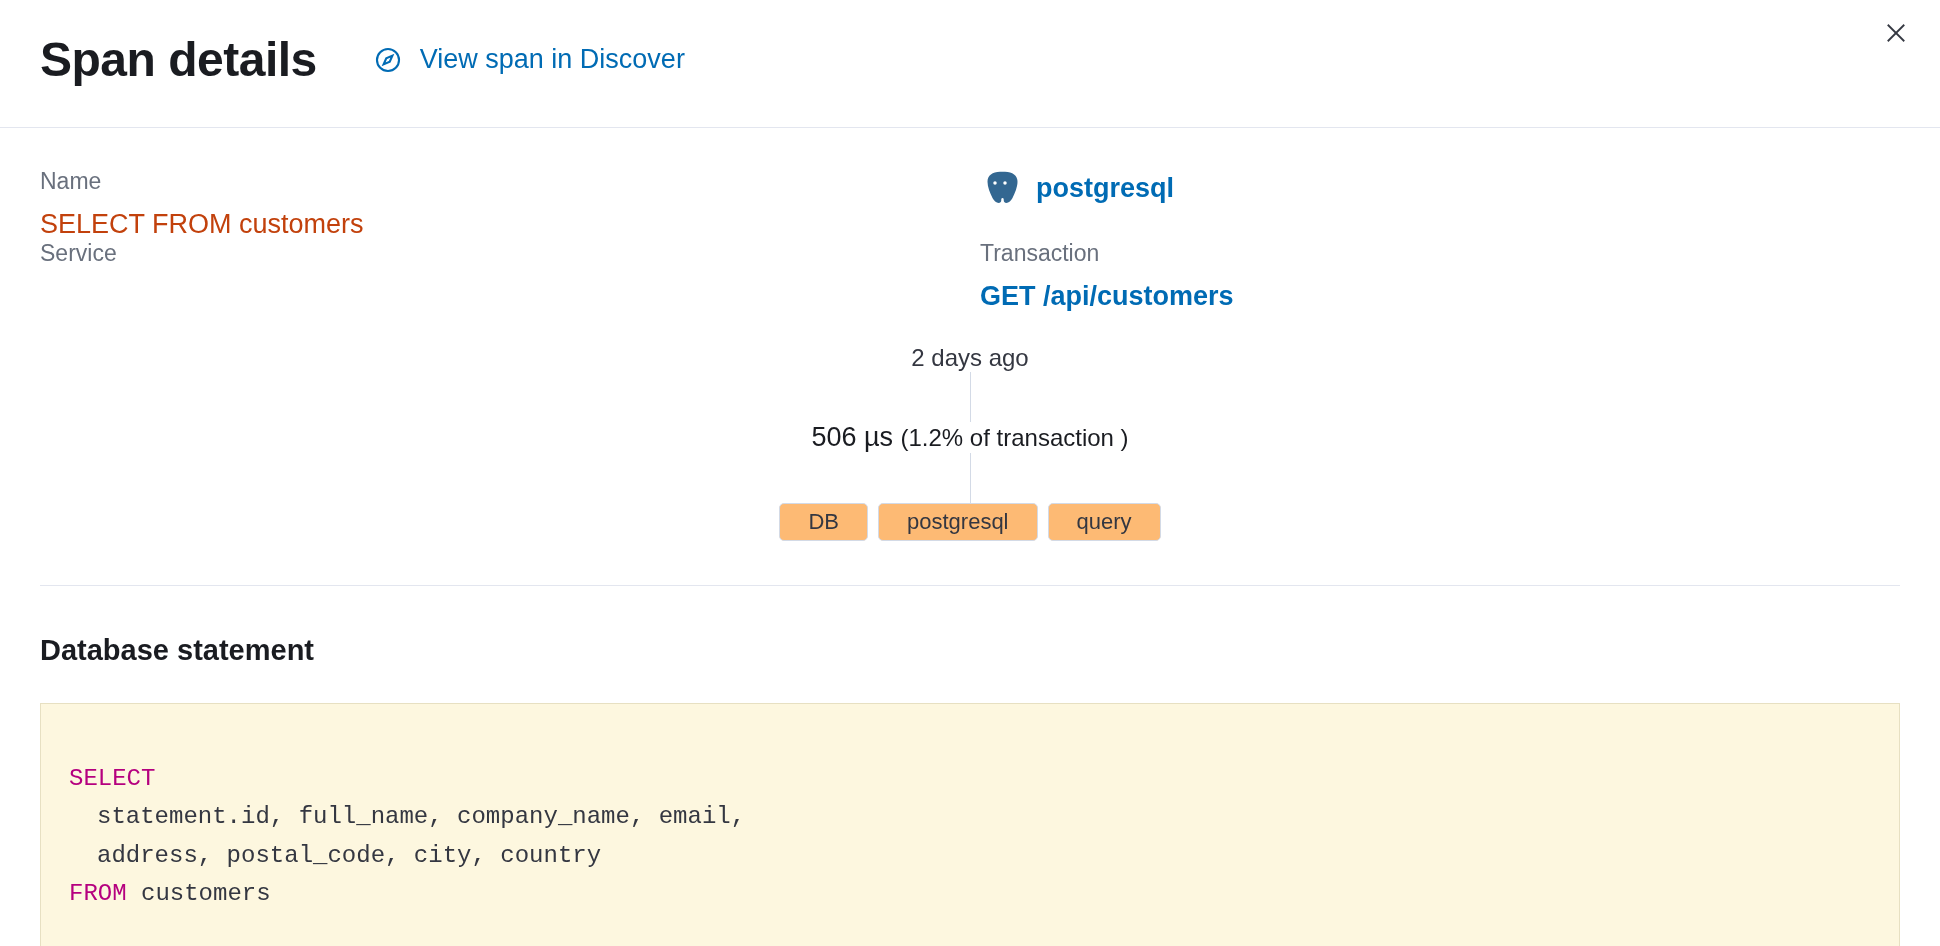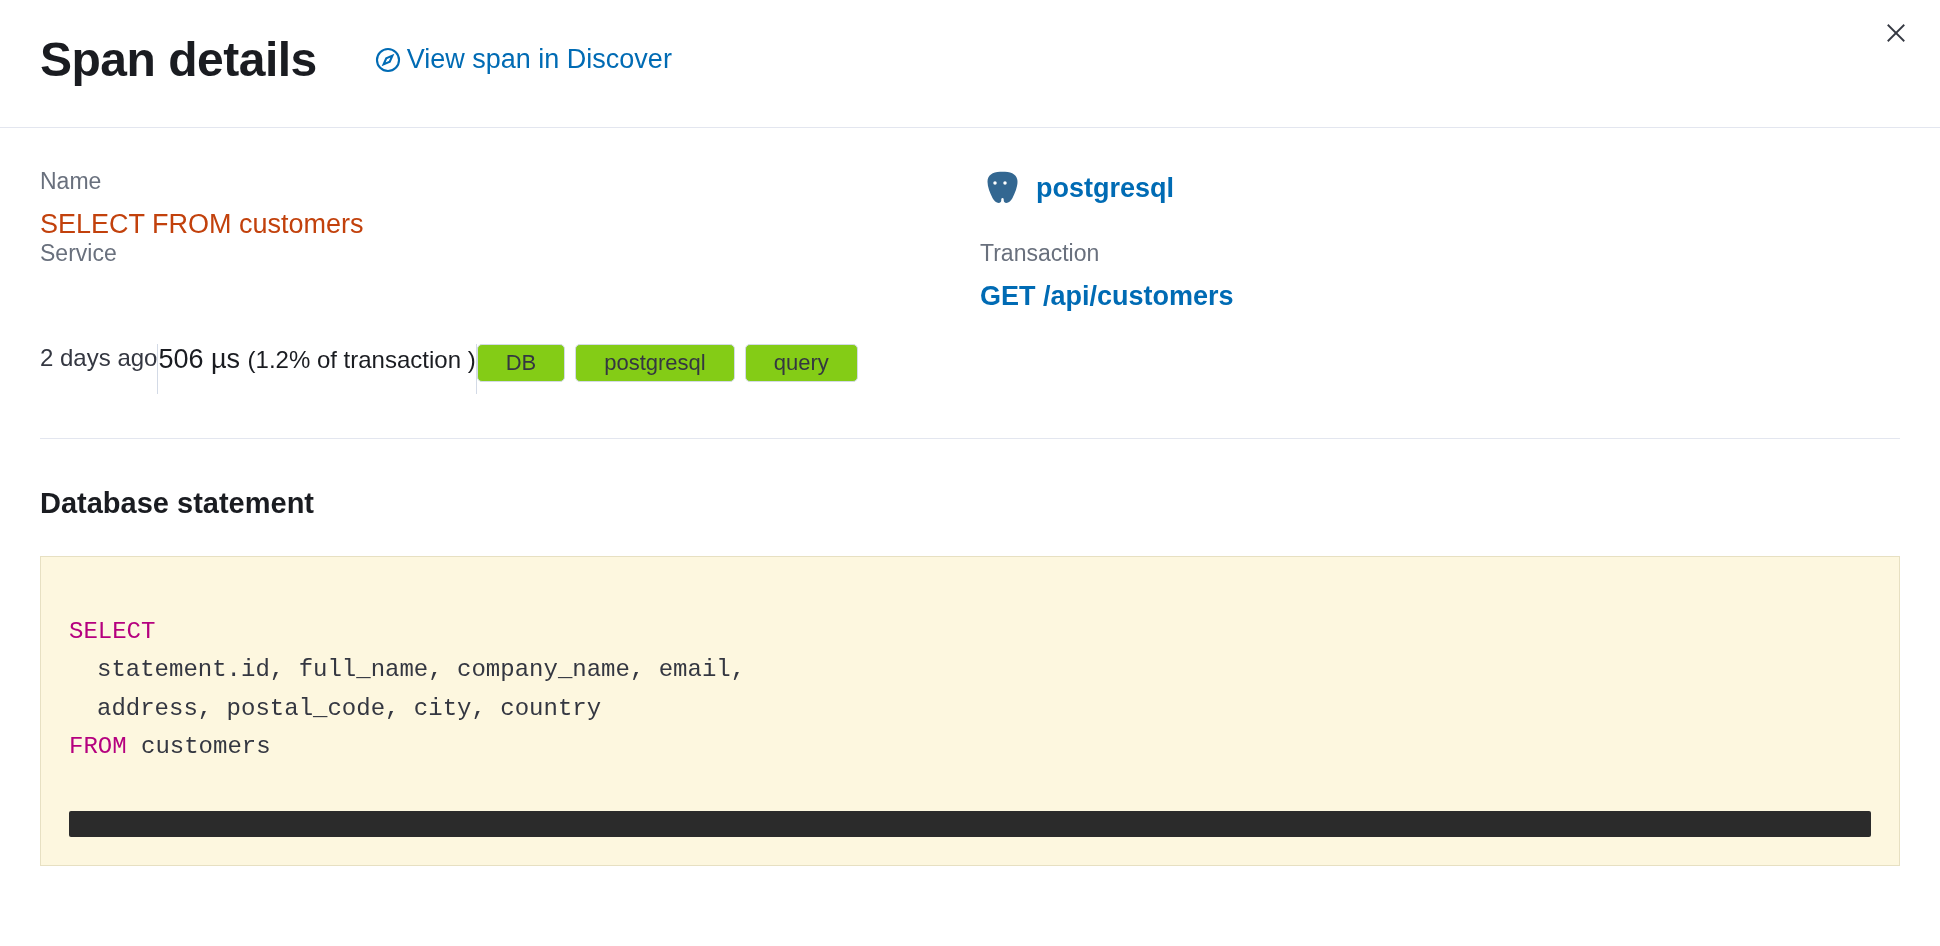--- a/index.html
+++ b/index.html
@@ -23,21 +23,21 @@
   }
   .title {
     font-size: 48px;
     font-weight: 700;
     letter-spacing: -0.5px;
     margin-right: 56px;
   }
   .discover-link {
     display: inline-flex;
     align-items: center;
-    gap: 4px;
+    gap: 17px;
     color: #006bb4;
     font-size: 27px;
     font-weight: 400;
     text-decoration: none;
     cursor: pointer;
   }
   .discover-link .icon-wrap {
     width: 30px;
     height: 30px;
     display: flex;
@@ -88,22 +88,23 @@
   }
   .meta-link .svc-icon {
     width: 40px;
     height: 40px;
     display: flex;
     align-items: center;
     justify-content: center;
   }
   .info-row {
     display: flex;
-    align-items: flex-start;
+    align-items: center;
     margin-bottom: 44px;
+    flex-direction: column;
   }
   .info-timestamp {
     font-size: 24px;
     color: #343741;
   }
   .vsep {
     width: 1px;
     height: 50px;
     background: #d3dae6;
   }
@@ -118,21 +119,21 @@
   .badges {
     display: flex;
     gap: 10px;
   }
   .badge {
     border: 1px solid #d3dae6;
     border-radius: 5px;
     padding: 5px 28px;
     font-size: 22px;
     color: #343741;
-    background: #84cc16;
+    background: #fdba74;
   }
   .hr {
     height: 1px;
     background: #e3e6ef;
     margin-bottom: 48px;
   }
   .section-title {
     font-size: 29px;
     font-weight: 700;
     margin-bottom: 36px;

